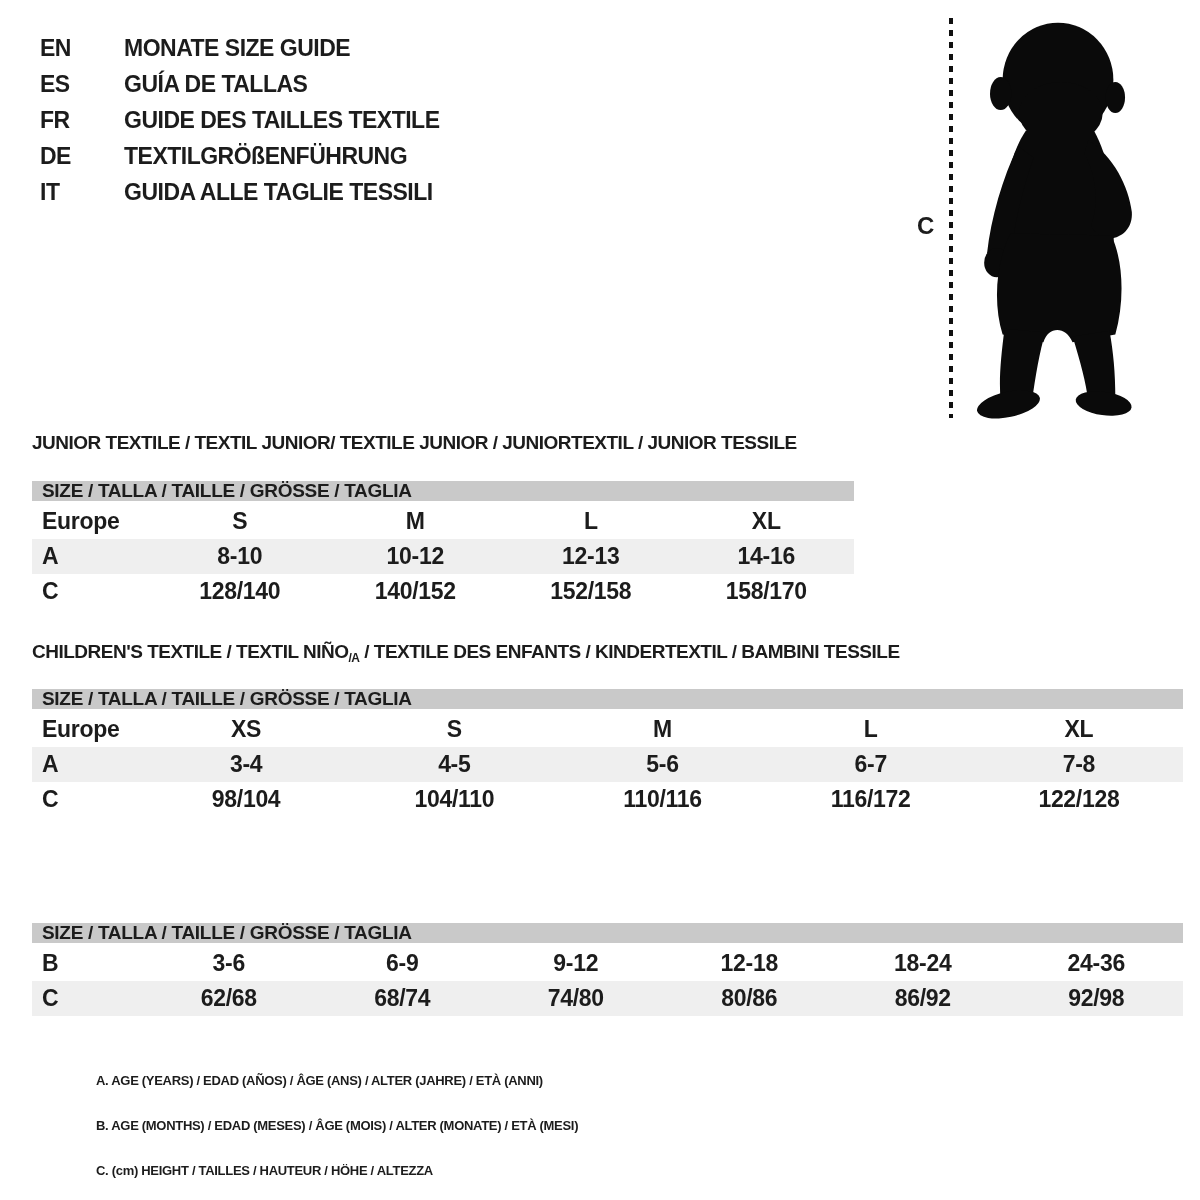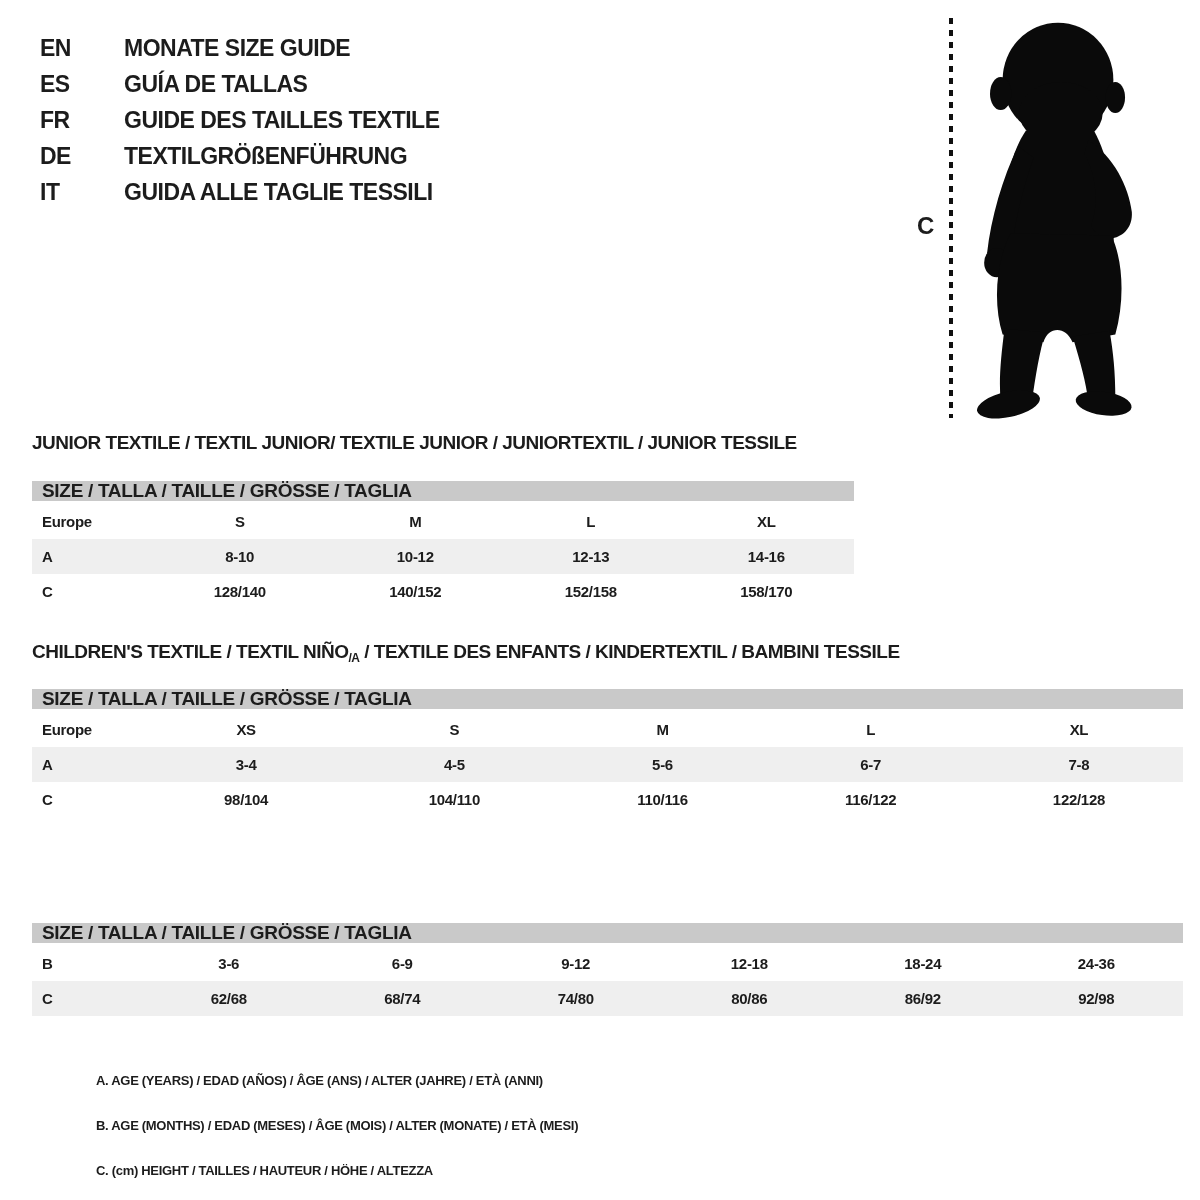--- a/index.html
+++ b/index.html
@@ -28,21 +28,21 @@
   
   .sec-title{position:absolute;left:32px;font-size:19px;letter-spacing:-0.5px;white-space:nowrap;}
   .sub{font-size:12px;vertical-align:-4px;}
   .two-line{line-height:41px;}
   
   .size-table{position:absolute;left:32px;}
   .size-bar{
     height:20px;background:var(--bar);display:flex;align-items:center;
     padding-left:10px;font-size:19px;letter-spacing:-0.3px;margin-bottom:3px;
   }
-  .trow{display:flex;height:35px;align-items:center;font-size:15px;letter-spacing:-0.3px;}
+  .trow{display:flex;height:35px;align-items:center;font-size:23px;letter-spacing:-0.3px;}
   .trow.shaded{background:var(--shade);}
   .tlabel{padding-left:10px;box-sizing:border-box;}
   .tcell{flex:1;text-align:center;}
   .t-junior{width:822px;}  .t-junior .tlabel{width:120px;}
   .t-children{width:1151px;}.t-children .tlabel{width:110px;}
   .t-babies{width:1151px;}  .t-babies .tlabel{width:110px;}
   
   .legend{position:absolute;left:48px;top:1058px;font-size:13px;letter-spacing:-0.3px;margin-left:48px;}
   .legend div{height:45px;display:flex;align-items:center;}
 </style>
@@ -149,21 +149,21 @@
         <div class="tcell">4-5</div>
         <div class="tcell">5-6</div>
         <div class="tcell">6-7</div>
         <div class="tcell">7-8</div>
       </div>
       <div class="trow">
         <div class="tlabel">C</div>
         <div class="tcell">98/104</div>
         <div class="tcell">104/110</div>
         <div class="tcell">110/116</div>
-        <div class="tcell">116/122</div>
+        <div class="tcell">116/172</div>
         <div class="tcell">122/128</div>
       </div>
     </div>
 </div>
 
 <div class="sec-title two-line" style="top:843px">
 </div>
 <div class="size-table t-babies" style="top:923px">
   <div class="size-bar">SIZE / TALLA / TAILLE / GRÖSSE / TAGLIA</div>
   <div>

